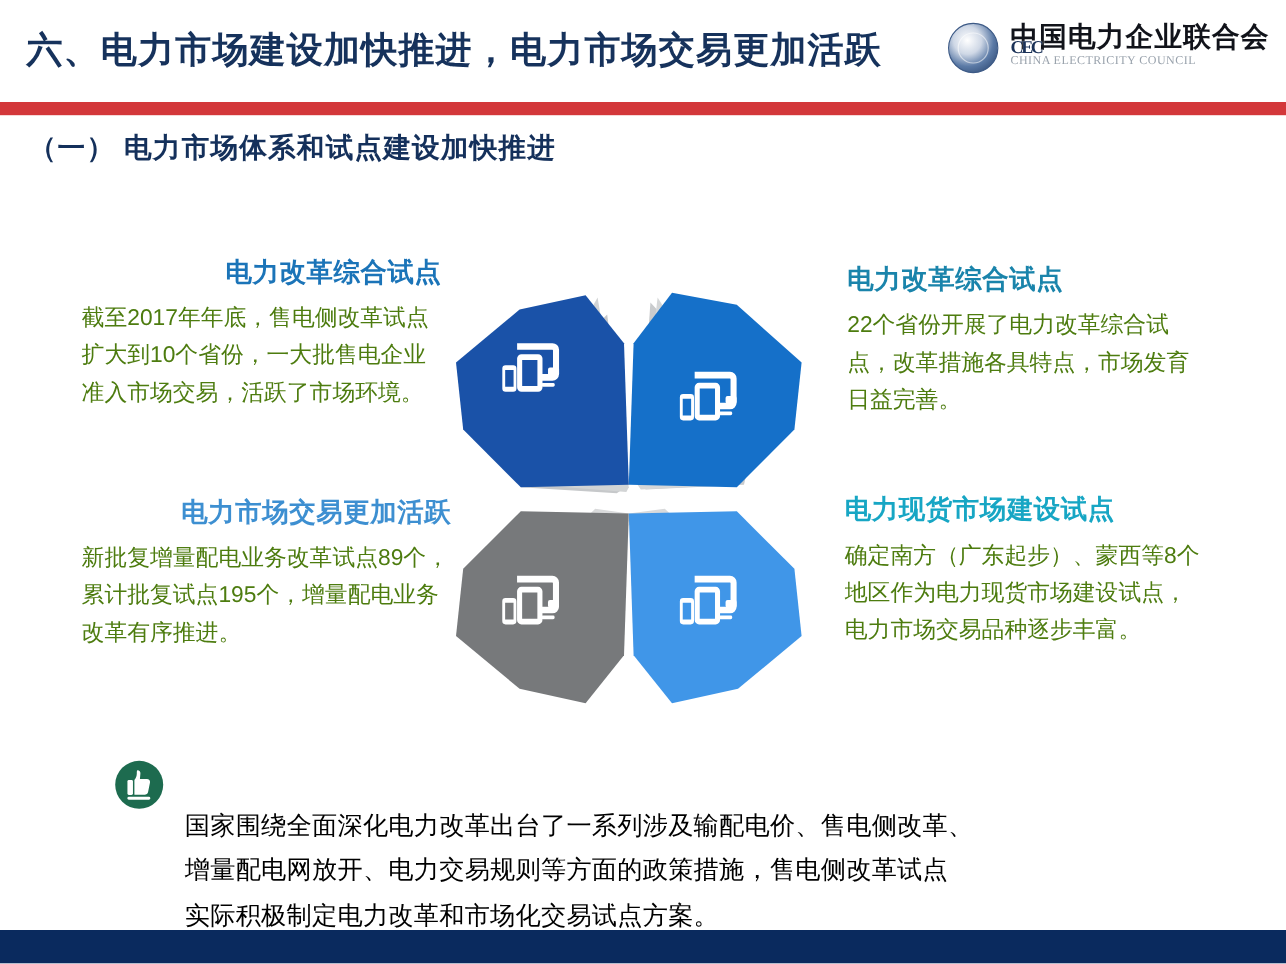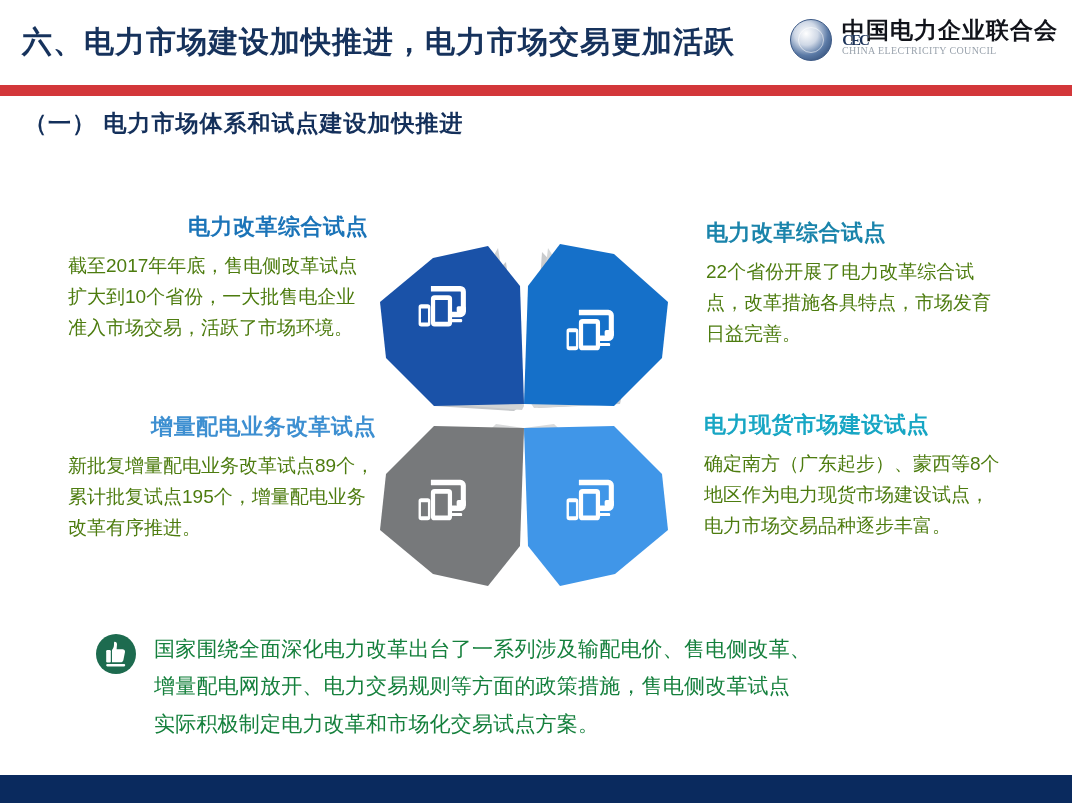--- a/index.html
+++ b/index.html
@@ -113,22 +113,23 @@
     display: flex; align-items: flex-start; gap: 18px;
   }
   #note-badge {
     flex: 0 0 auto;
     width: 40px; height: 40px; border-radius: 50%;
     background: #1d6b4f;
     position: relative; margin-top: 4px;
   }
   #note-badge svg { position: absolute; left: 9px; top: 7px; }
   #note-text {
-    font-size: 21px; color: #15803d; line-height: 1.78;
+    font-size: 21px; color: #000000; line-height: 1.78;
     letter-spacing: 0.2px;
+    margin-top: 40px;
   }
   #note-text div { white-space: nowrap; }
 
   
   #footer-bar {
     position: absolute; left: 0; bottom: 0; width: 1072px; height: 28px;
     background: #0a2a5e;
   }
 </style>
 </head>
@@ -152,21 +153,21 @@
   <div id="header-rule"></div>
 
   <div id="subtitle">（一） 电力市场体系和试点建设加快推进</div>
 
   <div class="quad" id="quad-tl">
     <div class="quad-heading">电力改革综合试点</div>
     <div class="quad-body">截至2017年年底，售电侧改革试点扩大到10个省份，一大批售电企业准入市场交易，活跃了市场环境。</div>
   </div>
 
   <div class="quad" id="quad-bl">
-    <div class="quad-heading">增量配电业务改革试点</div>
+    <div class="quad-heading">电力市场交易更加活跃</div>
     <div class="quad-body">新批复增量配电业务改革试点89个，累计批复试点195个，增量配电业务改革有序推进。</div>
   </div>
 
   <div class="quad" id="quad-tr">
     <div class="quad-heading">电力改革综合试点</div>
     <div class="quad-body">22个省份开展了电力改革综合试点，改革措施各具特点，市场发育日益完善。</div>
   </div>
 
   <div class="quad" id="quad-br">
     <div class="quad-heading">电力现货市场建设试点</div>

